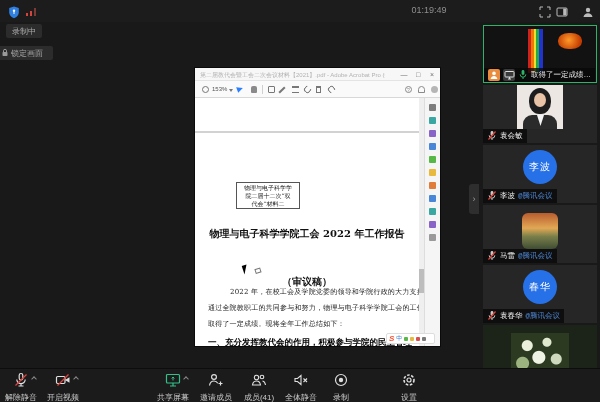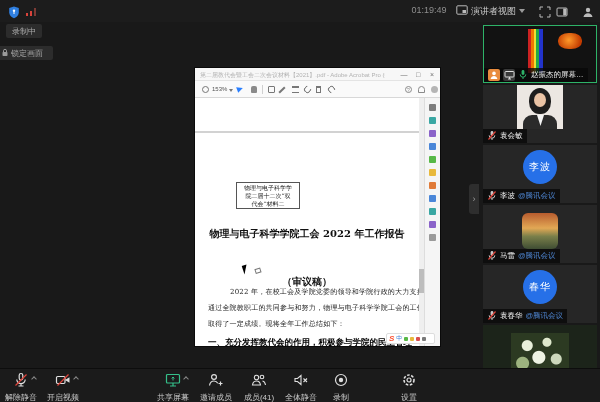--- a/index.html
+++ b/index.html
@@ -68,21 +68,21 @@
   .sogou .slogo{font-size:8px;font-weight:bold;font-style:italic;color:#fb4f2e;line-height:9px;}
   .sogou .szh{font-size:6px;color:#4a86d8;}
   .sogou i{width:4px;height:4px;border-radius:1px;display:block;}
 
   
   .collapse-tab{position:absolute;left:469px;top:184px;width:10px;height:30px;background:#2e2e2e;border-radius:3px 0 0 3px;color:#9a9a9a;font-size:9px;text-align:center;line-height:30px;z-index:20;}
   .tile{position:absolute;left:483px;width:114px;height:58px;background:#262626;overflow:hidden;z-index:10;}
   .t1{top:25px;border:1px solid #2eb368;background:#121212;}
   .t2{top:85px;} .t3{top:145px;} .t4{top:205px;} .t5{top:265px;} .t6{top:325px;background:#1c241a;}
   .nrow{position:absolute;left:0;bottom:0;height:14px;display:flex;align-items:center;background:rgba(8,8,8,.78);padding:0 4px;gap:3px;font-size:7.5px;color:#ececec;white-space:nowrap;max-width:100%;}
-  .nrow .at{color:#4f87d4;}
+  .nrow .at{color:#4f87d4;font-family:Liberation Mono, monospace;}
   .sq{width:12px;height:12px;border-radius:2px;display:flex;align-items:center;justify-content:center;flex:none;}
   .sq-host{background:#e98c3e;} .sq-scr{background:#3a3a3a;}
   .avat{position:absolute;left:50%;top:22px;transform:translate(-50%,-50%);width:34px;height:34px;border-radius:50%;background:#2670e8;color:#fff;font-size:10px;display:flex;align-items:center;justify-content:center;letter-spacing:1px;}
   
   .rainbow{position:absolute;left:44px;top:3px;width:15px;height:44px;background:linear-gradient(90deg,#c22 0 18%,#e70 18% 38%,#ed3 38% 54%,#2a4 54% 76%,#23c 76% 100%);}
   .blob{position:absolute;right:14px;top:7px;width:24px;height:16px;border-radius:45%;background:radial-gradient(circle at 45% 45%,#ff9a2a,#c33b00 75%);}
   
   .photo{position:absolute;left:50%;top:0;transform:translateX(-50%);width:46px;height:44px;background:#ece7e2;}
   .photo .hair{position:absolute;left:12px;top:3px;width:22px;height:26px;border-radius:50% 50% 46% 46%;background:#1d1d1d;}
   .photo .face{position:absolute;left:17px;top:8px;width:12px;height:14px;border-radius:50%;background:#e9c3a5;}
@@ -114,28 +114,20 @@
         <path d="M6 .5L10.8 2v4.2c0 3-2 4.9-4.8 6C3.2 11.1 1.2 9.2 1.2 6.2V2z" fill="#2f7fe0"></path>
         <circle cx="6" cy="4.8" r="1.2" fill="#fff"></circle>
         <rect x="5.5" y="5.6" width="1" height="2.4" fill="#fff"></rect>
       </svg></span>
   <span class="signal">
       <i></i>
       <i></i>
       <i></i>
     </span>
   <span class="timer">01:19:49</span>
-  <div class="viewswitch">
-    <span><svg width="12" height="12">
-          <rect x="0.8" y="1.8" width="10.4" height="8.4" rx="1" fill="none" stroke="#bbb"></rect>
-          <rect x="6.5" y="6" width="3.5" height="3" fill="#bbb"></rect>
-        </svg></span>
-    <span>演讲者视图</span>
-    <span class="caret-down"></span>
-  </div>
   <span class="tb-btn tb-expand"><svg width="12" height="12" fill="none" stroke="#bbb">
         <path d="M1 4V1h3M8 1h3v3M11 8v3H8M4 11H1V8"></path>
       </svg></span>
   <span class="tb-btn tb-layout"><svg width="12" height="12">
         <rect x="1" y="2" width="10" height="8" rx="1" fill="none" stroke="#bbb"></rect>
         <rect x="7.2" y="2.6" width="3.2" height="6.8" fill="#bbb"></rect>
       </svg></span>
   <span class="tb-btn tb-person"><svg width="12" height="12">
         <circle cx="6" cy="4" r="2.2" fill="#bbb"></circle>
         <path d="M1.5 11c.5-2.6 2.3-3.8 4.5-3.8S10 8.4 10.5 11z" fill="#bbb"></path>
@@ -236,21 +228,21 @@
     <span class="sq sq-scr">
         <svg width="11" height="10">
           <rect x="1" y="1.5" width="9" height="5.5" rx="0.8" fill="none" stroke="#ddd"></rect>
           <path d="M4 9h3M5.5 7v2" stroke="#ddd"></path>
         </svg>
       </span>
     <span><svg width="10" height="11">
           <rect x="3.6" y="1" width="2.8" height="5" rx="1.4" fill="#2eb368"></rect>
           <path d="M2.2 5.4a2.8 2.8 0 0 0 5.6 0M5 8.2v1.8" stroke="#2eb368" fill="none"></path>
         </svg></span>
-    <span>赵振杰的屏幕…</span>
+    <span>取得了一定成绩…</span>
   </div>
 </div>
 
 <div class="tile t2">
   <div class="photo">
       <div class="hair"></div>
       <div class="face"></div>
       <div class="suit"></div>
       <div class="shirt"></div>
     </div>

